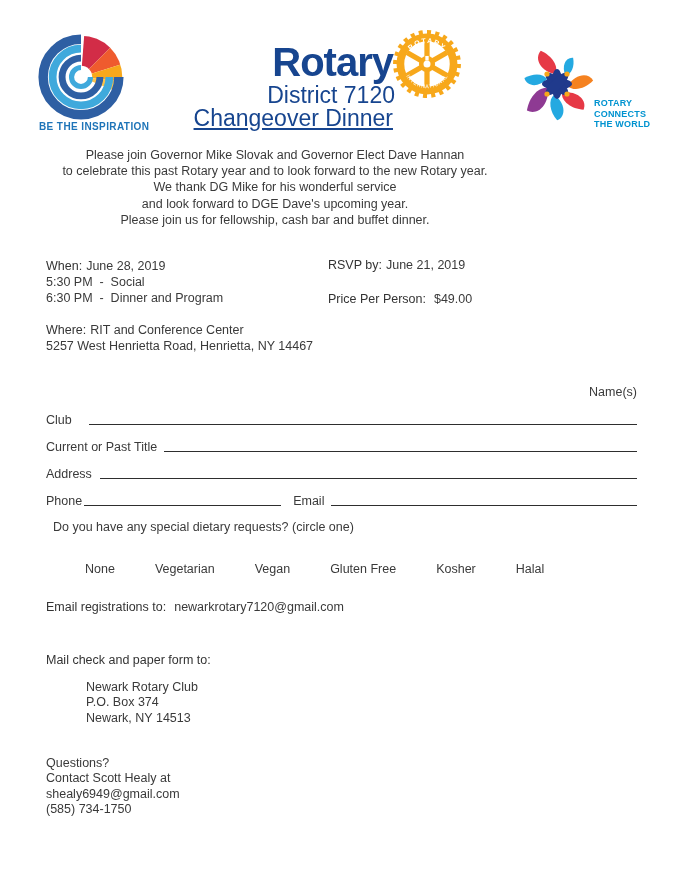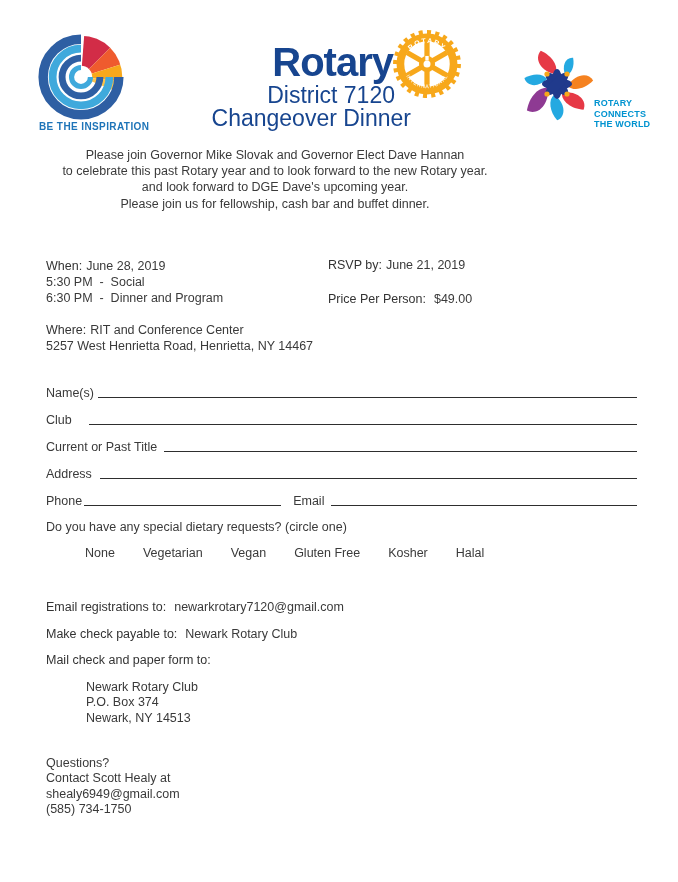--- a/index.html
+++ b/index.html
@@ -20,21 +20,21 @@
   
   .info{line-height:16px;}
   
   .frow{display:flex;align-items:flex-end;width:591px;}
   .fill{flex:1;border-bottom:1.5px solid #2e2e2e;margin-bottom:2px;height:12px;}
   .fill.fixed{flex:none;}
   .flabel{flex:none;}
   .gap8{margin-left:8px;}
   .gap4{margin-left:4px;margin-top:20px;}
   
-  .opts{display:flex;gap:28px;margin-left:39px;}
+  .opts{display:flex;gap:40px;margin-left:39px;margin-top:16px;}
   .stack{line-height:15.4px;}
 </style>
 </head>
 <body>
 
 <div id="page">
 
   <svg class="abs" style="left:38px;top:34px;" width="86" height="86" viewBox="0 0 100 100">
     <defs>
         <clipPath id="wclip">
@@ -75,21 +75,21 @@
       <path id="arcBot" d="M 15.5,50 A 34.5,34.5 0 0 0 84.5,50"></path>
     </defs>
     <text font-family="Liberation Sans, DejaVu Sans, sans-serif" font-size="10" font-weight="bold" fill="#ffffff" letter-spacing="2">
       <textPath href="#arcTop" startOffset="50%" text-anchor="middle">ROTARY</textPath>
     </text>
     <text font-family="Liberation Sans, DejaVu Sans, sans-serif" font-size="7.5" fill="#ffffff" letter-spacing="1">
       <textPath href="#arcBot" startOffset="50%" text-anchor="middle">INTERNATIONAL</textPath>
     </text>
   </svg>
   <div class="abs subhead" style="left:230px;top:84px;width:165px;">District 7120</div>
-  <div class="abs subhead" style="left:166px;top:107px;width:245px;">Changeover Dinner</div>
+  <div class="abs subhead" style="left:148px;top:107px;width:245px;text-decoration:underline;">Changeover Dinner</div>
 
   <svg class="abs" style="left:505px;top:34px;" width="100" height="100" viewBox="0 0 100 100">
     <defs>
       <path id="comma" d="M0,0 C6,-16 22,-22 30,-12 C22,0 8,6 0,0 Z"></path>
     </defs>
     <g transform="translate(52,50)">
       <use href="#comma" transform="rotate(-100) translate(10,0) scale(0.85)" fill="#e63946"></use>
       <use href="#comma" transform="rotate(-155) translate(11,0) scale(0.7)" fill="#24a9e1"></use>
       <use href="#comma" transform="rotate(155) translate(10,0) scale(0.95)" fill="#8e3a93"></use>
       <use href="#comma" transform="rotate(105) translate(11,0) scale(0.8)" fill="#24a9e1"></use>
@@ -112,20 +112,21 @@
   </svg>
   <div class="abs connects" style="left:594px;top:98px;">
     <div>ROTARY</div>
     <div>CONNECTS</div>
     <div>THE WORLD</div>
   </div>
 
   <div class="abs invite" style="left:0;top:147px;">
     <div>Please join Governor Mike Slovak and Governor Elect Dave Hannan</div>
     <div>to celebrate this past Rotary year and to look forward to the new Rotary year.</div>
+    <div>We thank DG Mike for his wonderful service</div>
     <div>and look forward to DGE Dave's upcoming year.</div>
     <div>Please join us for fellowship, cash bar and buffet dinner.</div>
   </div>
 
   <div class="abs info" style="left:46px;top:258px;">
     <div><span class="b">When:</span><span class="gap4">June 28, 2019</span></div>
     <div class="pre">5:30 PM  -  Social</div>
     <div class="pre">6:30 PM  -  Dinner and Program</div>
   </div>
 
@@ -134,21 +135,21 @@
   </div>
   <div class="abs" style="left:328px;top:292px;">
     <span class="b">Price Per Person:</span><span class="gap8">$49.00</span>
   </div>
 
   <div class="abs info" style="left:46px;top:322px;">
     <div><span class="b">Where:</span><span class="gap4">RIT and Conference Center</span></div>
     <div>5257 West Henrietta Road, Henrietta, NY 14467</div>
   </div>
 
-  <div class="abs frow" style="left:46px;top:385px;">
+  <div class="abs frow" style="left:46px;top:385px;flex-direction:column;">
     <span class="flabel">Name(s)</span>
     <span class="fill" style="margin-left:4px;"></span>
   </div>
   <div class="abs frow" style="left:46px;top:412px;">
     <span class="flabel">Club</span>
     <span class="fill" style="margin-left:17px;"></span>
   </div>
   <div class="abs frow" style="left:46px;top:439px;">
     <span class="flabel">Current or Past Title</span>
     <span class="fill" style="margin-left:7px;"></span>
@@ -157,36 +158,33 @@
     <span class="flabel">Address</span>
     <span class="fill" style="margin-left:8px;"></span>
   </div>
   <div class="abs frow" style="left:46px;top:493px;">
     <span class="flabel">Phone</span>
     <span class="fill fixed" style="margin-left:2px;width:197px;"></span>
     <span class="flabel" style="margin-left:12px;">Email</span>
     <span class="fill" style="margin-left:7px;"></span>
   </div>
 
-  <div class="abs" style="left:46px;top:520px;text-align:center;">Do you have any special dietary requests? (circle one)</div>
+  <div class="abs" style="left:53px;top:520px;text-align:center;">Do you have any special dietary requests? (circle one)</div>
   <div class="abs opts" style="left:46px;top:546px;">
     <span>None</span>
     <span>Vegetarian</span>
     <span>Vegan</span>
     <span>Gluten Free</span>
     <span>Kosher</span>
     <span>Halal</span>
   </div>
 
   <div class="abs" style="left:46px;top:600px;">
     <span class="b">Email registrations to:</span><span class="gap8">newarkrotary7120@gmail.com</span>
   </div>
-  <div class="abs" style="left:46px;top:627px;">
-    <span class="b">Make check payable to:</span><span class="gap8">Newark Rotary Club</span>
-  </div>
   <div class="abs" style="left:46px;top:653px;">
     <span class="b">Mail check and paper form to:</span>
   </div>
 
   <div class="abs stack" style="left:86px;top:680px;">
     <div>Newark Rotary Club</div>
     <div>P.O. Box 374</div>
     <div>Newark, NY 14513</div>
   </div>
 

